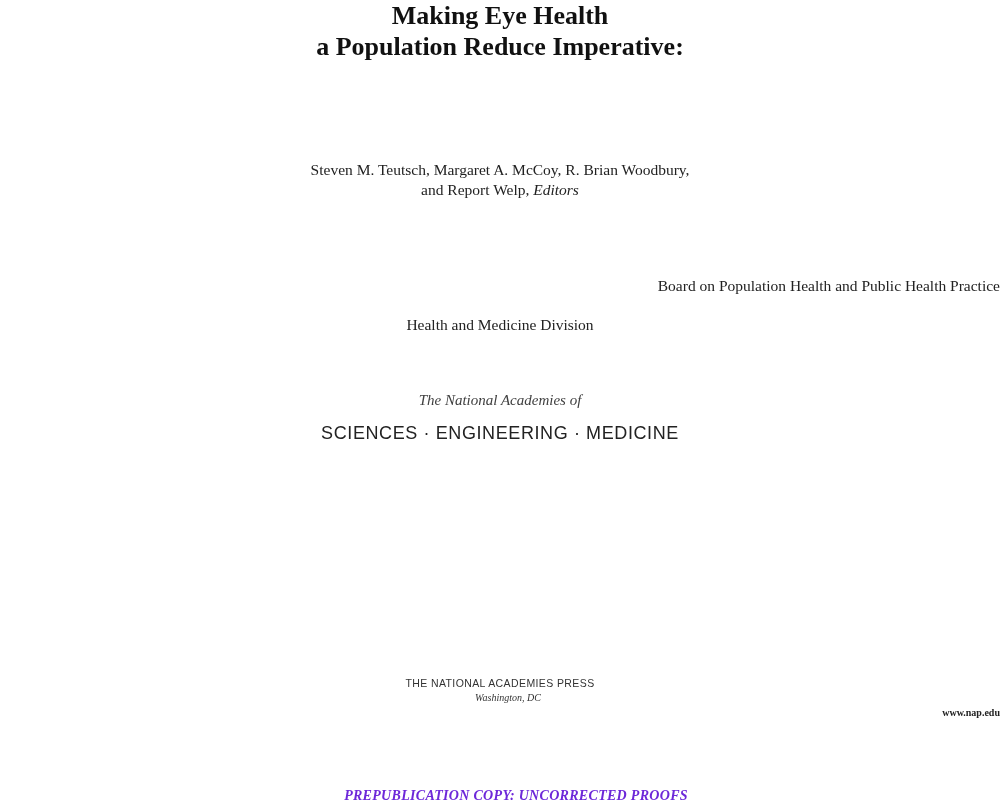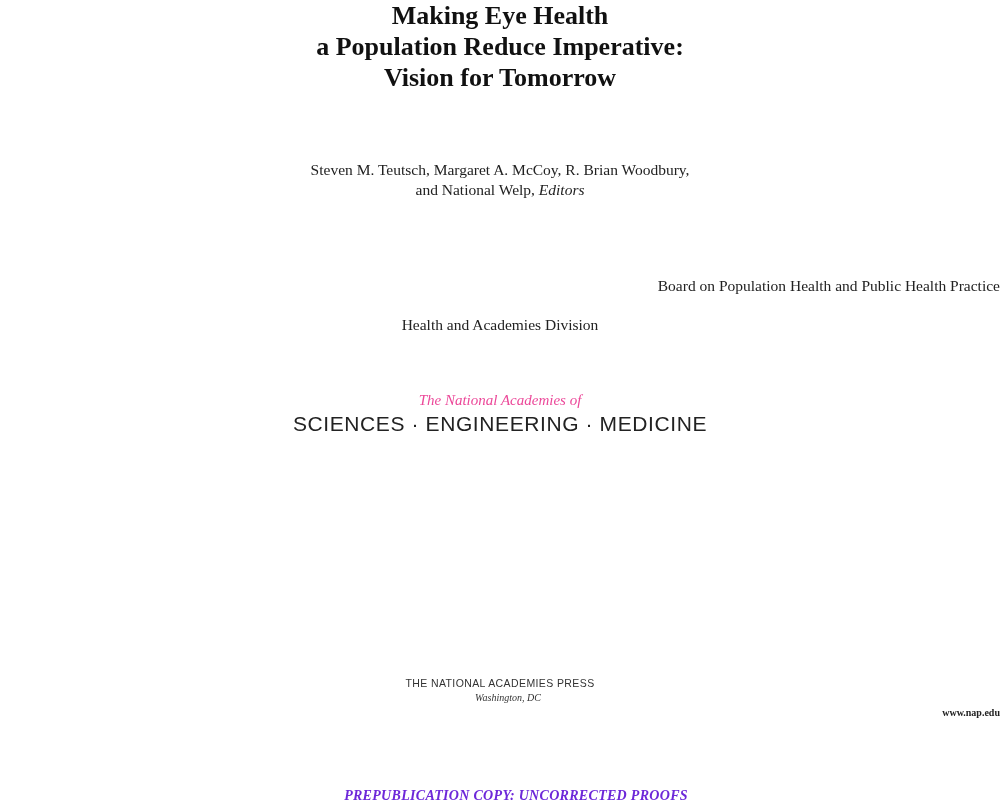--- a/index.html
+++ b/index.html
@@ -44,26 +44,26 @@
   .editors { top: 160px; }
   .committee { top: 218px; }
   .board { top: 276px; text-align: right; }
   .division { top: 315px; }
   .report { top: 354px; }
   .nas-italic {
     top: 390px;
     font-style: italic;
     font-size: 15px;
     line-height: 20px;
-    color: #ec4899;
+    color: #404040;
   }
   .nas-caps {
-    top: 413px;
+    top: 422px;
     font-family: "Liberation Sans", "DejaVu Sans", sans-serif;
-    font-size: 21px;
+    font-size: 18px;
     letter-spacing: 0.6px;
     line-height: 22px;
     color: #222;
   }
   .press-name {
     top: 676px;
     font-family: "Liberation Sans", sans-serif;
     font-size: 10.5px;
     letter-spacing: 0.4px;
     line-height: 14px;
@@ -98,32 +98,31 @@
   em { font-style: italic; }
 </style>
 </head>
 <body>
 
 <div class="page">
 
   <div class="center title">
     <div>Making Eye Health</div>
     <div>a Population Reduce Imperative:</div>
-    <div>Vision for Tomorrow</div>
   </div>
 
   <div class="center body-text editors">
     <div>Steven M. Teutsch, Margaret A. McCoy, R. Brian Woodbury,</div>
-    <div><span>and National Welp, </span><em>Editors</em></div>
+    <div><span>and Report Welp, </span><em>Editors</em></div>
   </div>
 
 
   <div class="center body-text board">Board on Population Health and Public Health Practice</div>
 
-  <div class="center body-text division">Health and Academies Division</div>
+  <div class="center body-text division">Health and Medicine Division</div>
 
 
   <div class="center nas-italic">The National Academies of</div>
   <div class="center nas-caps">SCIENCES · ENGINEERING · MEDICINE</div>
 
   <div class="center press-name">THE NATIONAL ACADEMIES PRESS</div>
   <div class="center press-city">Washington, DC</div>
   <div class="center press-url">www.nap.edu</div>
 
   <div class="center footer">PREPUBLICATION COPY: UNCORRECTED PROOFS</div>

